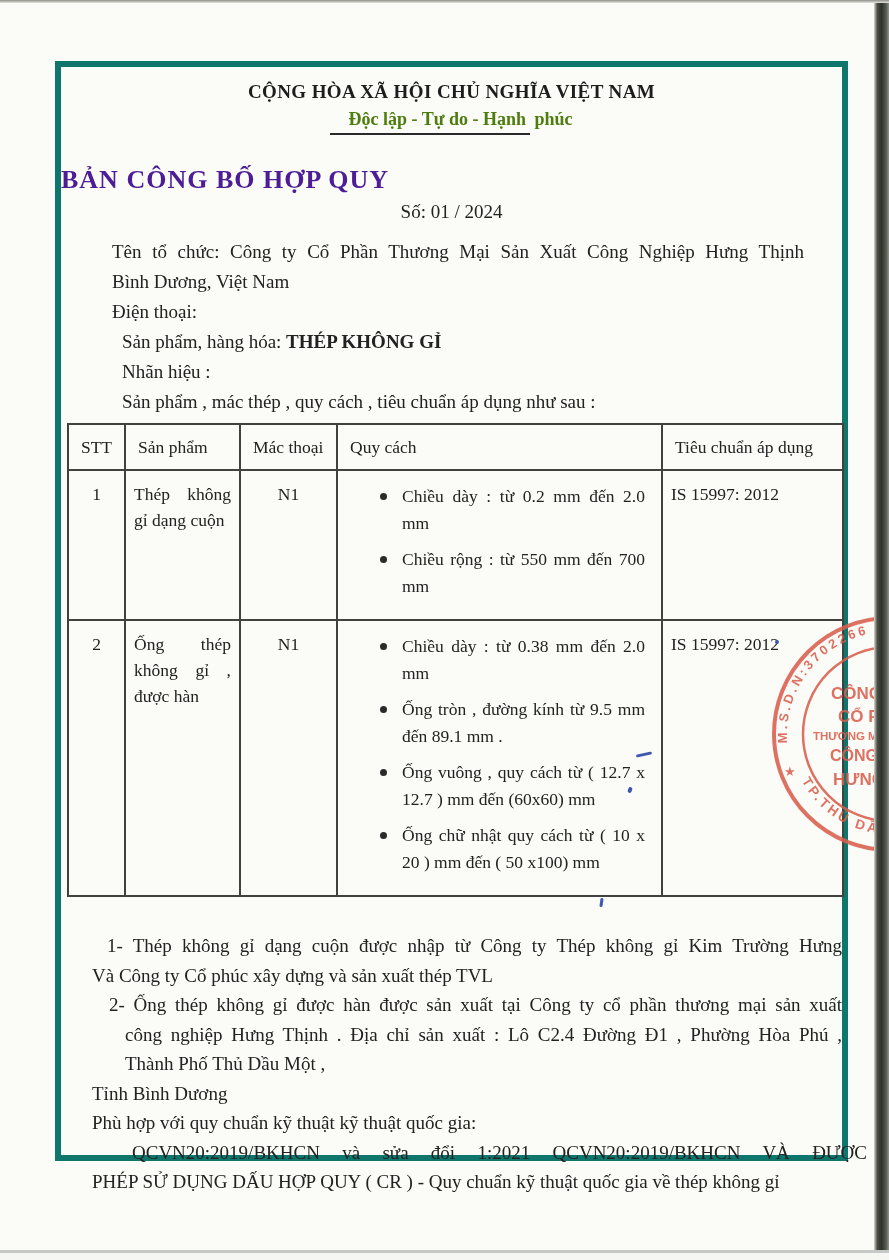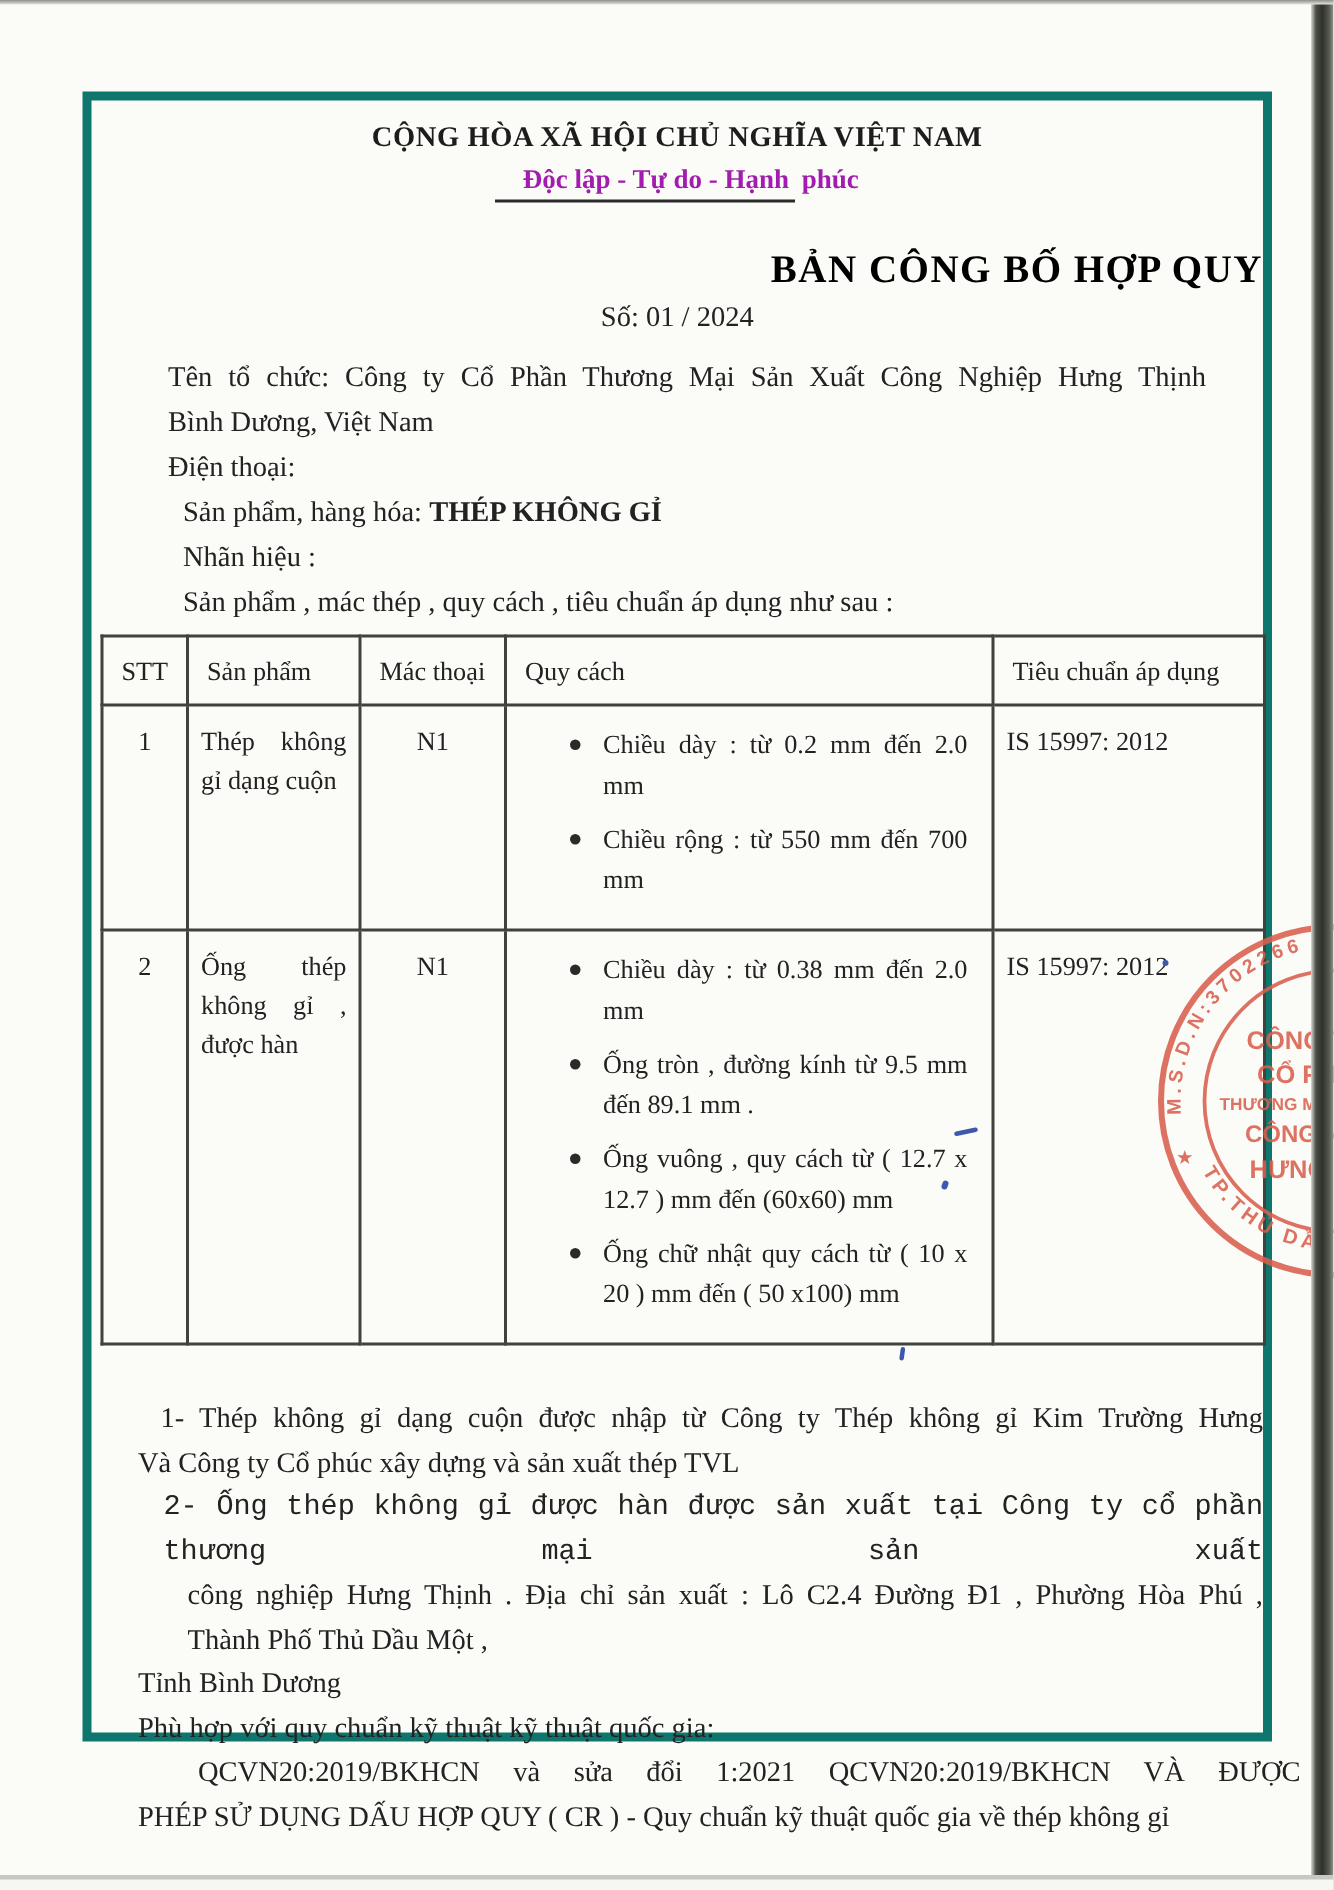--- a/index.html
+++ b/index.html
@@ -24,24 +24,24 @@
   .frame {
     position:absolute; left:55px; top:61px; width:793px; height:1100px;
     border:6px solid #0f766e;
     background:transparent;
   }
 
   
   .nat-title { margin-top:13px; text-align:center; font-weight:bold;
                font-size:19px; line-height:24px; letter-spacing:.4px; color:#1d1d1d; }
   .motto     { text-align:center; font-weight:bold; font-size:18px; line-height:24px;
-               margin-top:3px; color:#a21caf; }
+               margin-top:3px; color:#4d7c0f; }
   .motto-u   { display:inline-block; padding:0 4px 2px 18px; border-bottom:2px solid #2a2a2a; }
-  .doc-title { margin-top:30px; text-align:right; font-weight:bold;
-               font-size:26px; letter-spacing:1px; color:#000000; }
+  .doc-title { margin-top:30px; text-align:left; font-weight:bold;
+               font-size:26px; letter-spacing:1px; color:#4c1d95; }
   .doc-no    { margin-top:6px; text-align:center; font-size:19px; }
 
   
   .info { margin:14px 38px 0 51px; font-size:19px; line-height:30px; }
   .jline { display:block; text-align:justify; text-align-last:justify; }
   .products { margin-left:10px; }
   .b { font-weight:bold; }
 
   
   table.spec { border-collapse:collapse; margin:6px 3px 0 6px; width:775px;
@@ -60,21 +60,21 @@
                text-align:justify; line-height:27px; }
   td.c-qc li::before { content:""; position:absolute; left:4px; top:10px;
                width:7px; height:7px; border-radius:50%; background:#2a2a2a; }
 
   
   .notes { margin:34px 8px 0 31px; font-size:19px; line-height:29.5px; width:750px; }
   .notes p { margin:0; }
   .n1 { text-indent:15px; }
   .n1 .jline { text-indent:15px; }
   .n2 { padding-left:33px; }
-  .n2 .l1 { display:block; margin-left:-16px; text-align:justify; text-align-last:justify;font-family:Liberation Mono, monospace; }
+  .n2 .l1 { display:block; margin-left:-16px; text-align:justify; text-align-last:justify; }
   .n2 .l2 { display:block; text-align:justify; text-align-last:justify; }
   .n2 .l3 { display:block; }
   .province { margin-left:18px; }
   .conform  { margin-left:15px; margin-top:3px; }
   .regulation { margin-left:-25px; width:775px; margin-top:3px; }
   .regulation .l1 { display:block; text-indent:40px; text-align:justify; text-align-last:justify; }
   .regulation .l2 { display:block; }
 
   
   .stamp { position:absolute; left:760px; top:604px; z-index:3; opacity:.88; }

